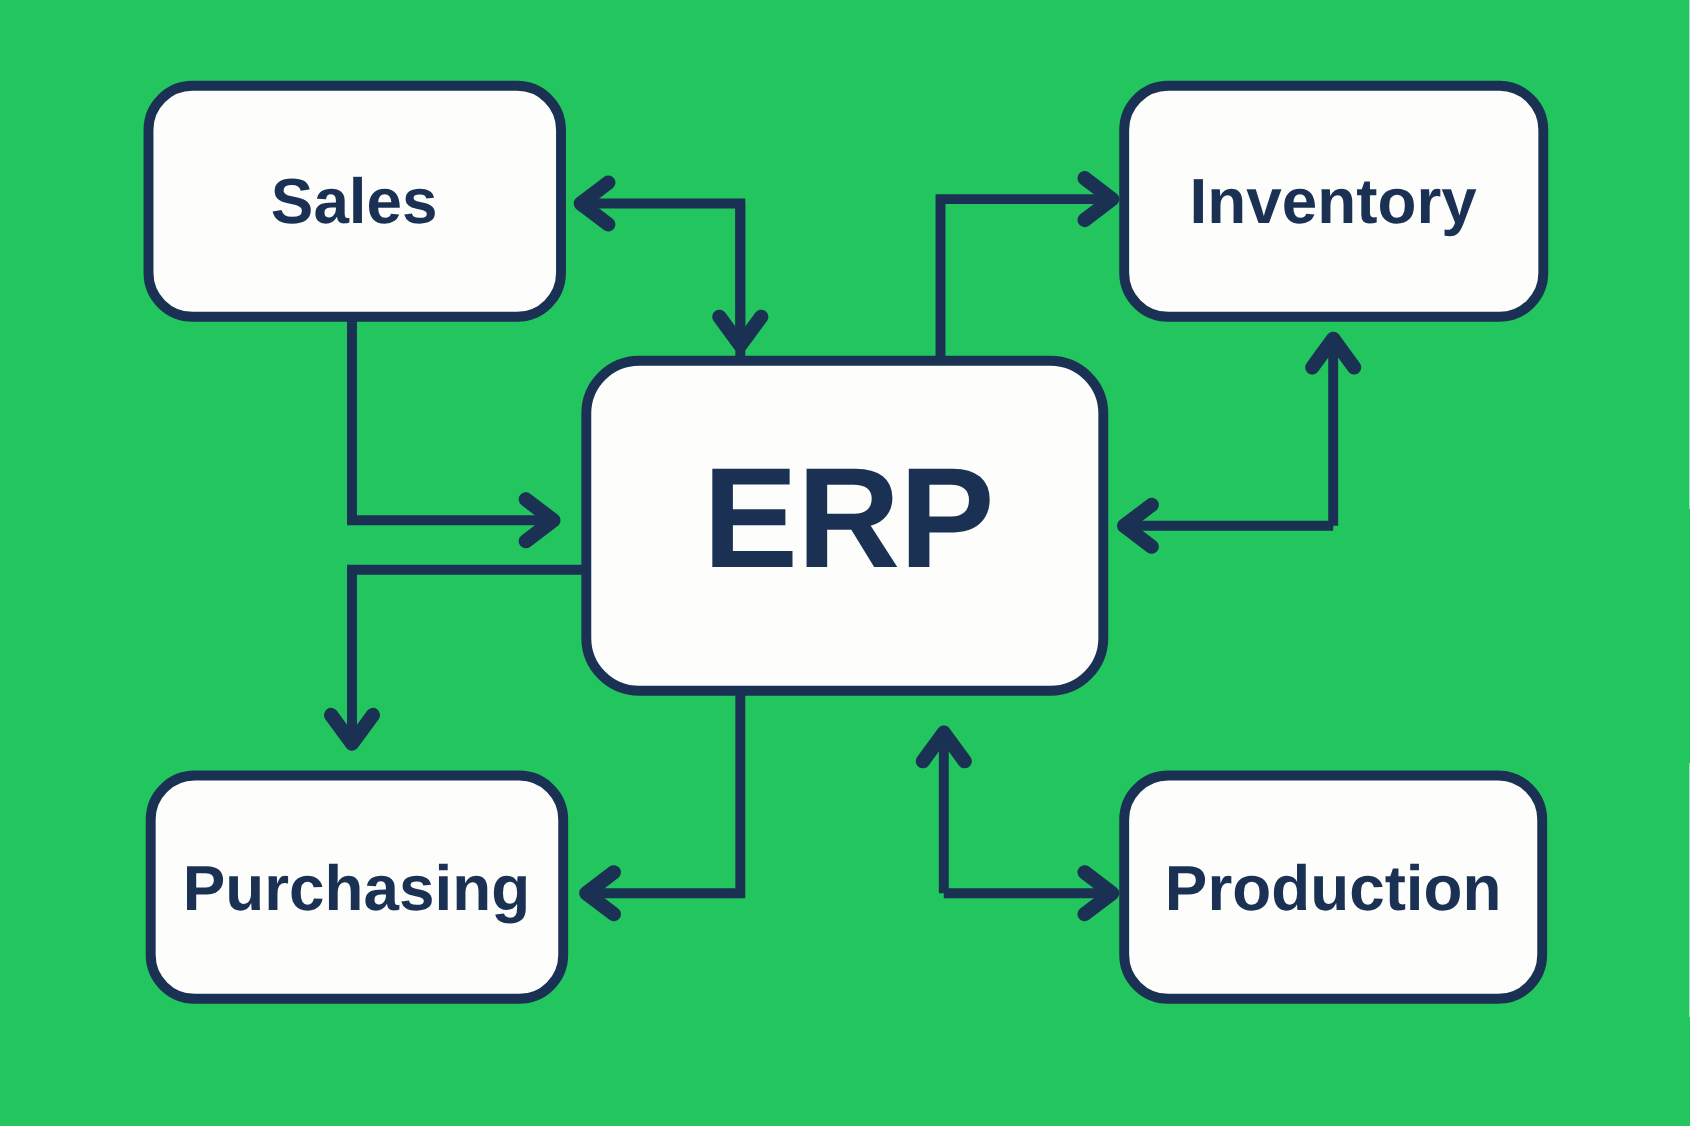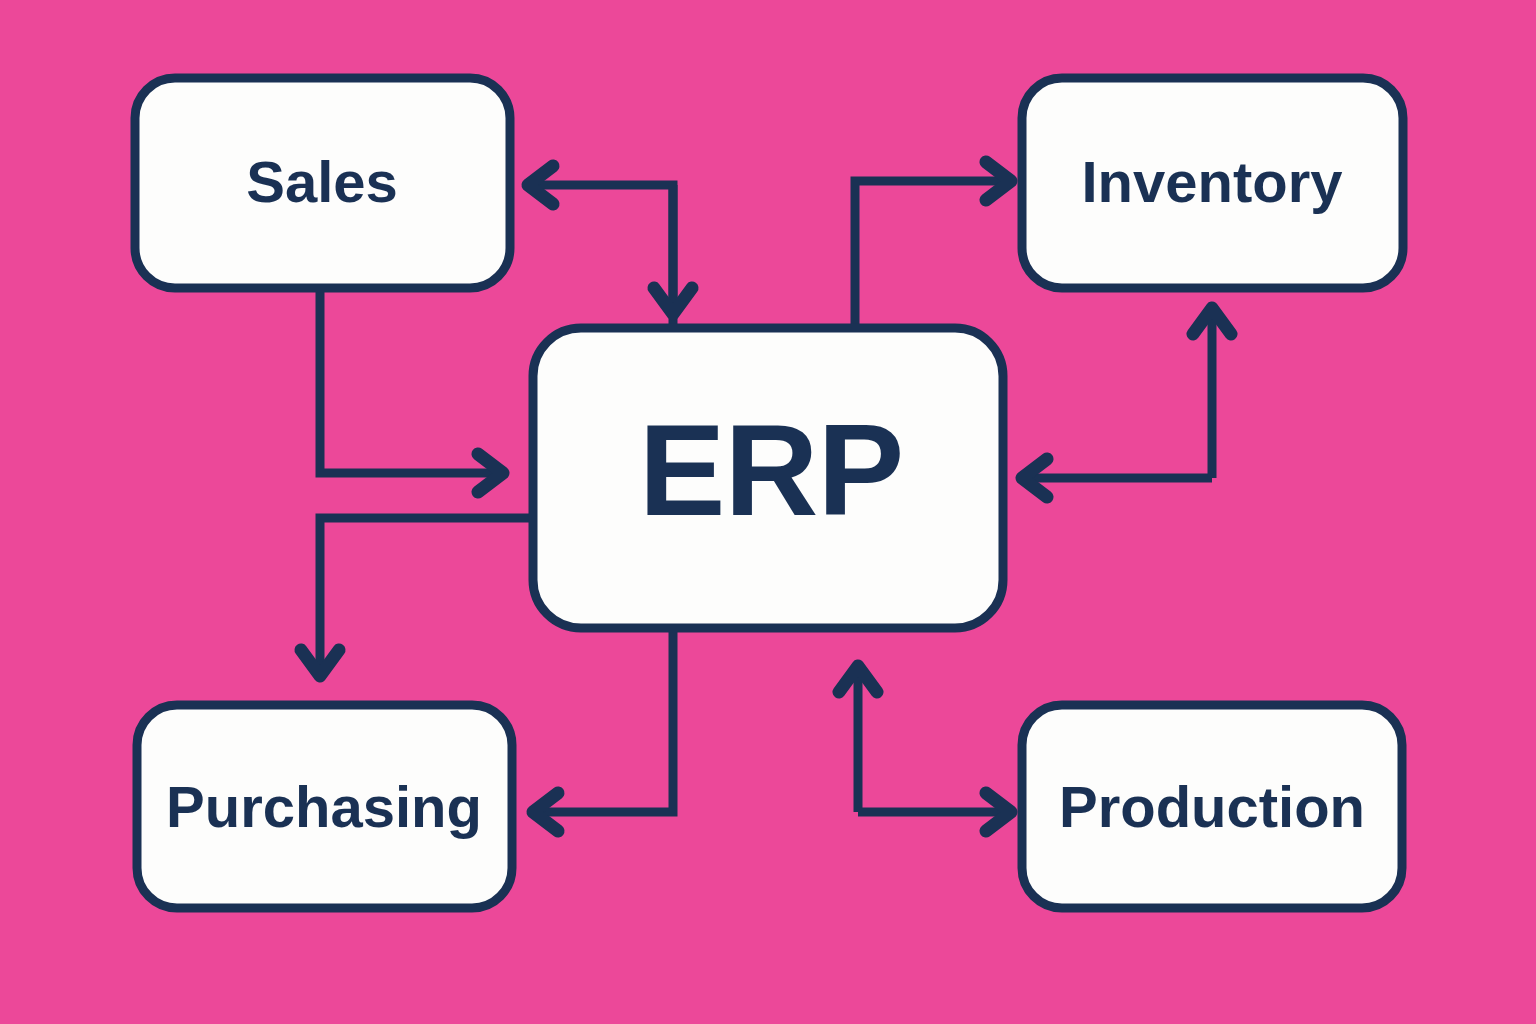--- a/index.html
+++ b/index.html
@@ -4,21 +4,21 @@
 <style>
   html, body {
     margin: 0;
     padding: 0;
     background: #ffffff;
   }
   #canvas {
     position: relative;
     width: 1536px;
     height: 1024px;
-    background: #ec4899;
+    background: #22c55e;
     overflow: hidden;
     font-family: "Liberation Sans", sans-serif;
   }
   #diagram-svg {
     position: absolute;
     left: 0;
     top: 0;
     width: 1536px;
     height: 1024px;
   }

